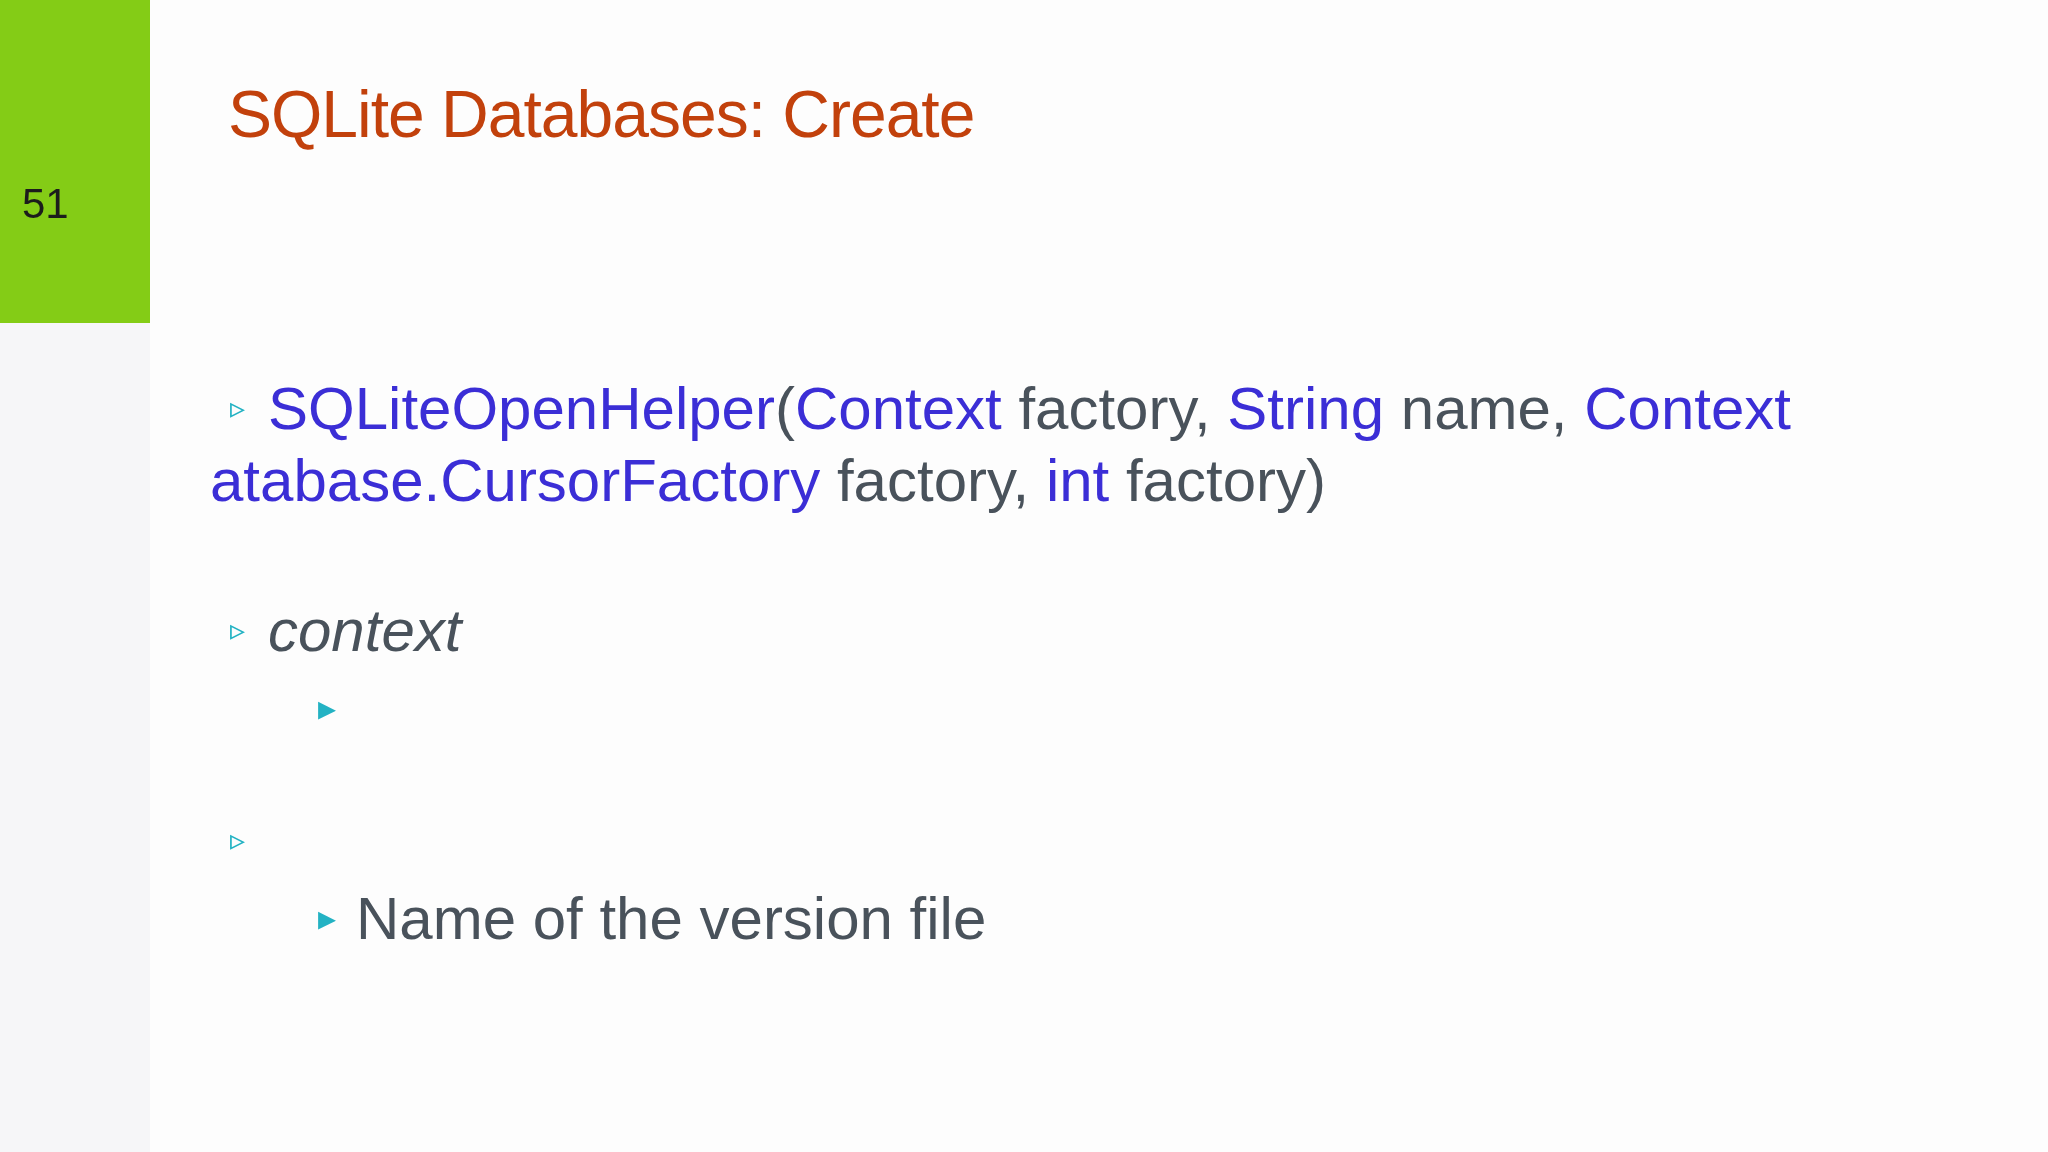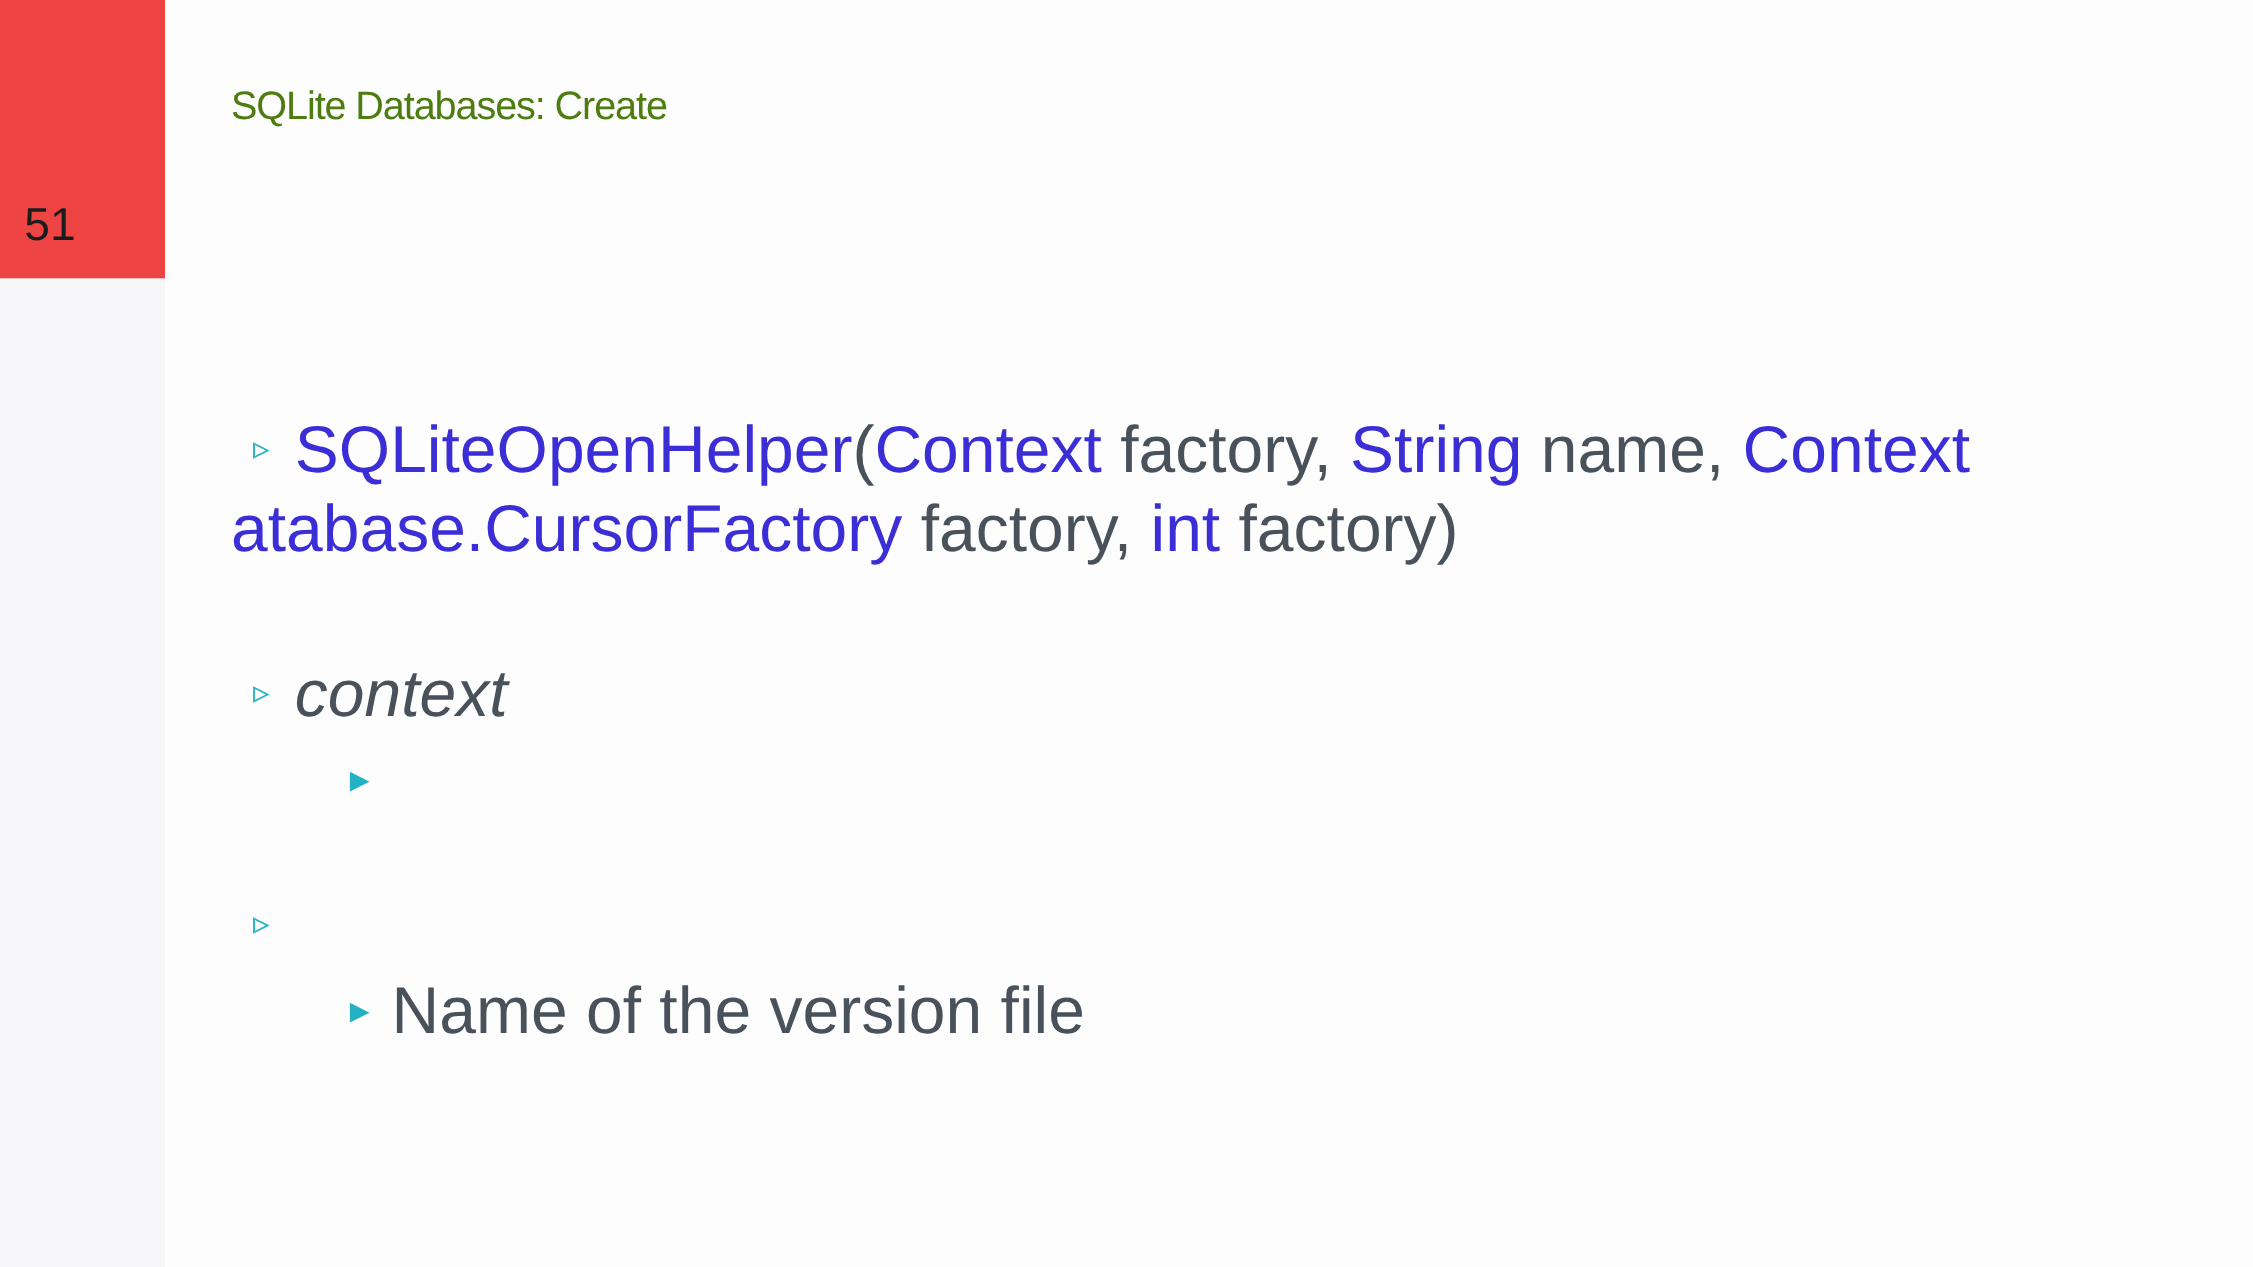--- a/index.html
+++ b/index.html
@@ -11,34 +11,34 @@
   }
   .slide { position: relative; width: 2048px; height: 1152px; background: #fdfdfd; }
 
   .sidebar {
     position: absolute; left: 0; top: 0;
     width: 150px; height: 1152px;
     background: #f6f6f8;
   }
   .page-square {
     position: absolute; left: 0; top: 0;
-    width: 150px; height: 253px;
-    background: #ef4444;
+    width: 150px; height: 323px;
+    background: #84cc16;
   }
   .page-num {
     position: absolute; left: 22px; top: 180px;
     font-size: 42px; line-height: 48px;
     color: #1c1c1c;
   }
 
   .title {
-    position: absolute; left: 210px; top: 56px; margin: 0;
-    font-size: 36px; font-weight: 400;
+    position: absolute; left: 210px; top: 56px; margin: 18px;
+    font-size: 66px; font-weight: 400;
     line-height: 80px; letter-spacing: -1px;
-    color: #4d7c0f;
+    color: #c2410c;
   }
   .title span { display: block; }
 
   .content {
     position: absolute; left: 210px; top: 372px; width: 1810px;
     font-size: 60px; color: #49525b;
   }
   .line { display: flex; align-items: center; height: 72px; }
   .txt { white-space: pre-wrap; }
 

